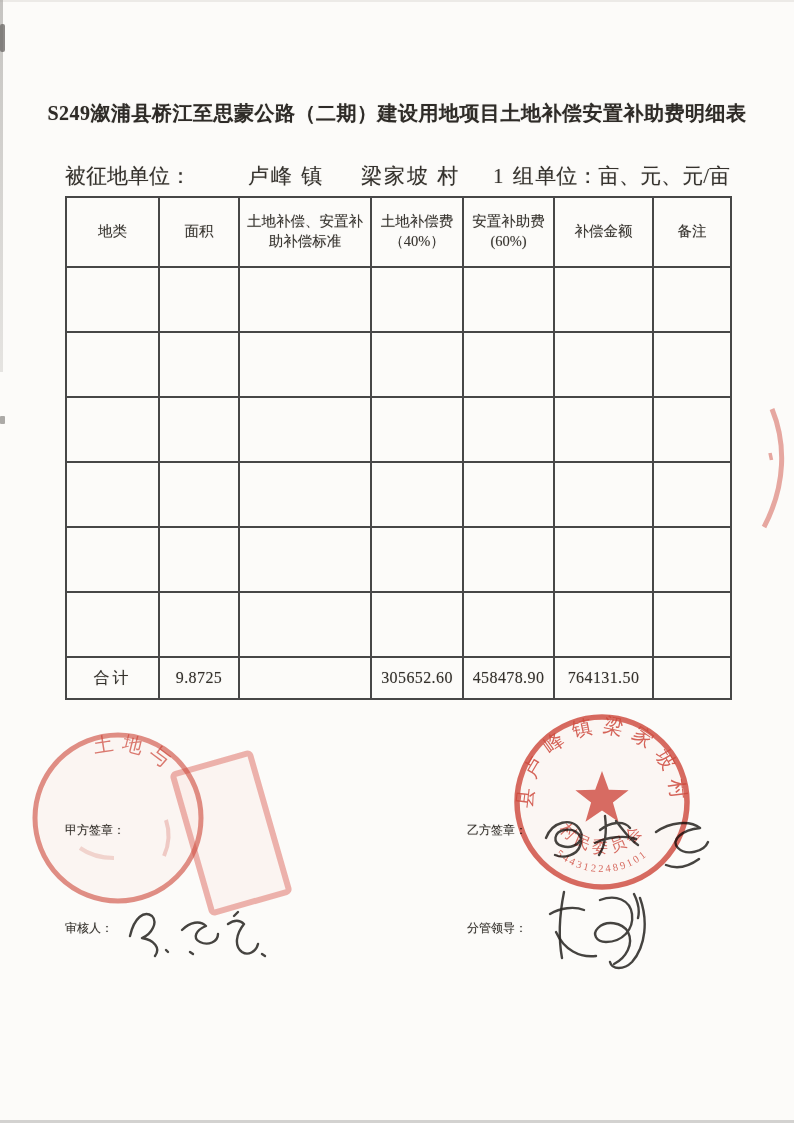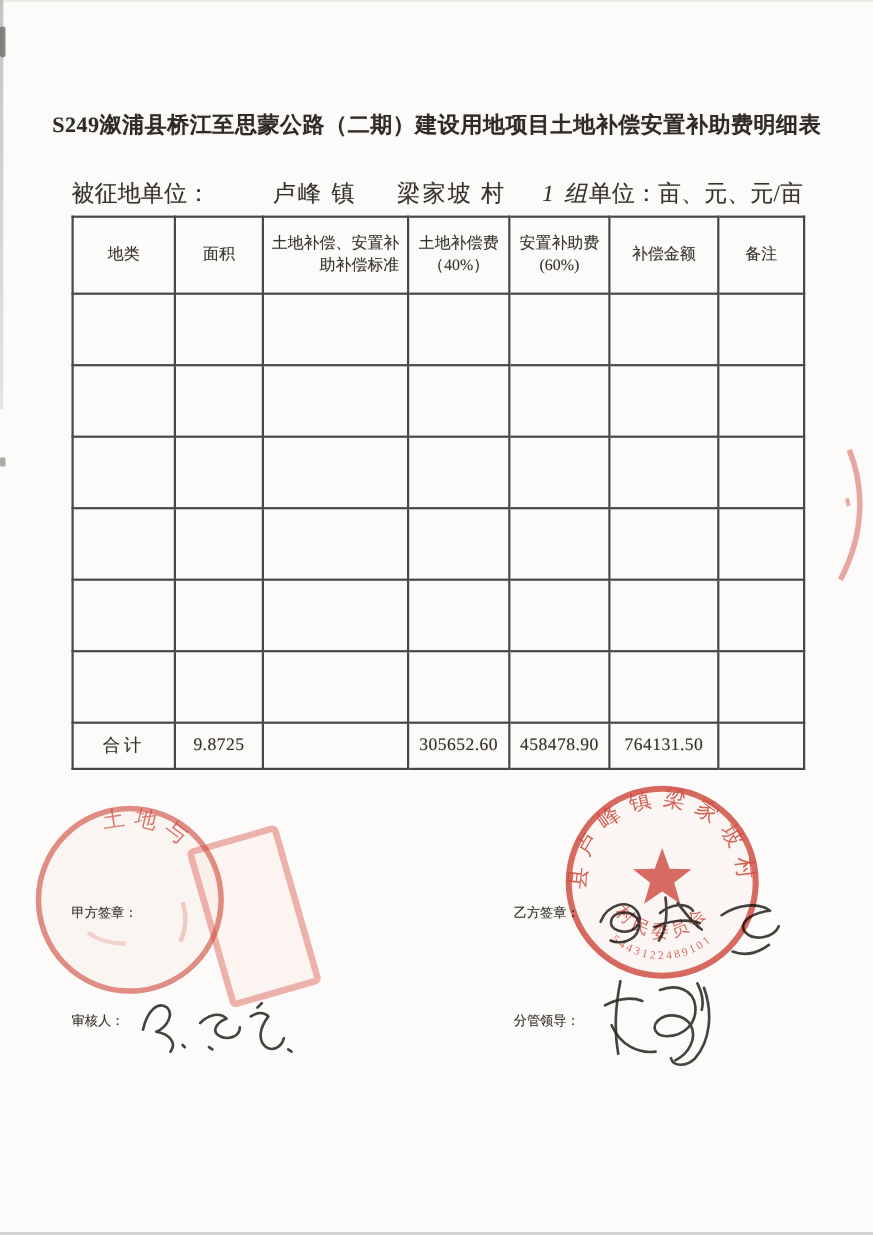--- a/index.html
+++ b/index.html
@@ -25,34 +25,34 @@
   .title{
     position:absolute;left:34px;right:34px;top:100px;
     text-align:center;font-size:20px;font-weight:bold;
     letter-spacing:.5px;color:#2e2b27;
   }
   .meta-line{position:absolute;left:65px;top:162px;width:665px;height:24px;font-size:21px;}
   .meta-line span{position:absolute;top:0;white-space:nowrap;}
   .m-label{left:0;}
   .m-town{left:142px;letter-spacing:2px;margin-left:41px;}
   .m-village{left:296px;letter-spacing:2px;}
-  .m-group{left:428px;letter-spacing:2px;font-style:italic;}
+  .m-group{left:428px;letter-spacing:2px;}
   .m-unit{right:0;}
 
   .doc-table{
     position:absolute;left:65px;top:196px;width:665px;
     border-collapse:collapse;table-layout:fixed;
   }
   .doc-table th,.doc-table td{
     border:2px solid #474747;padding:0 6px;text-align:center;
     vertical-align:middle;font-weight:normal;overflow:hidden;
   }
   .r-head{height:70px;}
   .r-head th{font-size:14.5px;line-height:1.35;color:#37342f;}
-  th.th-left{text-align:right;padding:0 7px;}
+  th.th-left{text-align:center;padding:0 7px;}
   .r-data{height:64px;}
   .r-empty{height:65px;}
   .r-total{height:42px;}
   .doc-table td{font-size:16px;letter-spacing:.4px;color:#33302b;}
   td.cell-landtype{letter-spacing:3px;}
 
   .sig-label{position:absolute;font-size:12px;white-space:nowrap;}
   .lab-party-a{left:65px;top:822px;}
   .lab-party-b{left:467px;top:822px;}
   .lab-reviewer{left:65px;top:920px;}

